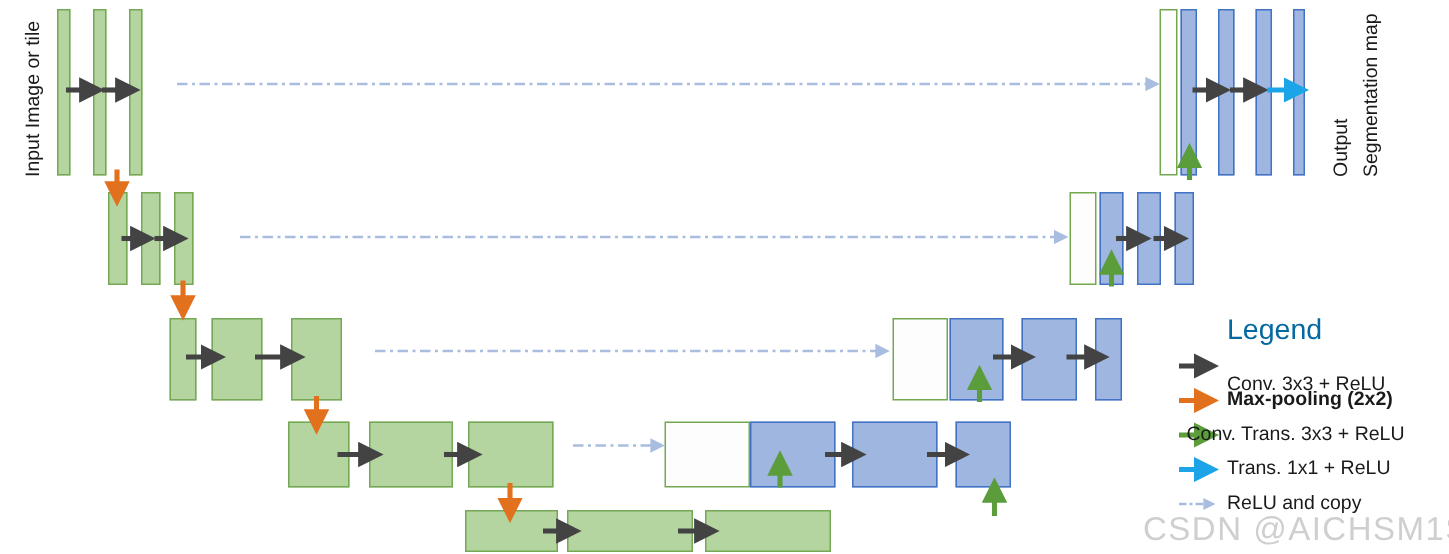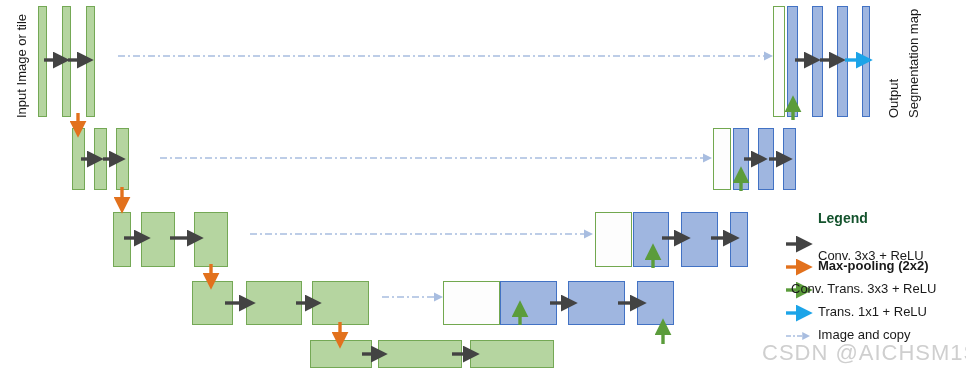--- a/index.html
+++ b/index.html
@@ -9,21 +9,21 @@
   .blk{position:absolute;box-sizing:border-box;}
   .green{background:#b5d5a0;border:1px solid #74a855;}
   .blue{background:#9fb6e0;border:1px solid #4272c4;}
   .white-g{background:#fdfdfd;border:1px solid #72a84f;}
 
   .vlabel{position:absolute;white-space:nowrap;color:#1a1a1a;
           transform-origin:0 0;transform:rotate(-90deg);}
   .lab-in{font-size:13px;}
   .lab-out{font-size:13px;}
 
-  .legend-title{position:absolute;font-weight:bold;font-size:14px;color:#14532d;}
+  .legend-title{position:absolute;font-weight:normal;font-size:19px;color:#0369a1;}
   .legend-text{position:absolute;font-size:13px;color:#1a1a1a;white-space:nowrap;}
 
   svg.ov{position:absolute;left:0;top:0;width:966px;height:369px;overflow:visible;}
 
   .wm{position:absolute;font-size:22px;color:#cfcfcf;letter-spacing:1px;
       white-space:nowrap;font-family:"Liberation Sans",sans-serif;}
 </style>
 </head>
 <body>
 
@@ -157,18 +157,18 @@
         </marker>
         <line x1="786" y1="336" x2="808" y2="336" stroke="#a8bde0" stroke-width="1.6" marker-end="url(#lgmk4)" stroke-dasharray="5 2 2 2"></line>
       </g>
   </svg>
 
   <div id="legend-labels">
       <div class="legend-text" style="left: 818px; top: 248px;">Conv. 3x3 + ReLU</div>
       <div class="legend-text" style="left: 818px; top: 258px; font-weight: bold;">Max-pooling (2x2)</div>
       <div class="legend-text" style="left: 791px; top: 281px;">Conv.  Trans. 3x3 + ReLU</div>
       <div class="legend-text" style="left: 818px; top: 304px;">Trans. 1x1 + ReLU</div>
-      <div class="legend-text" style="left: 818px; top: 327px;">Image and copy</div>
+      <div class="legend-text" style="left: 818px; top: 327px;">ReLU and copy</div>
     </div>
 
   <div class="wm" style="left:762px;top:340px;">CSDN @AICHSM1ST</div>
 
 </div>
 
 </body></html>

